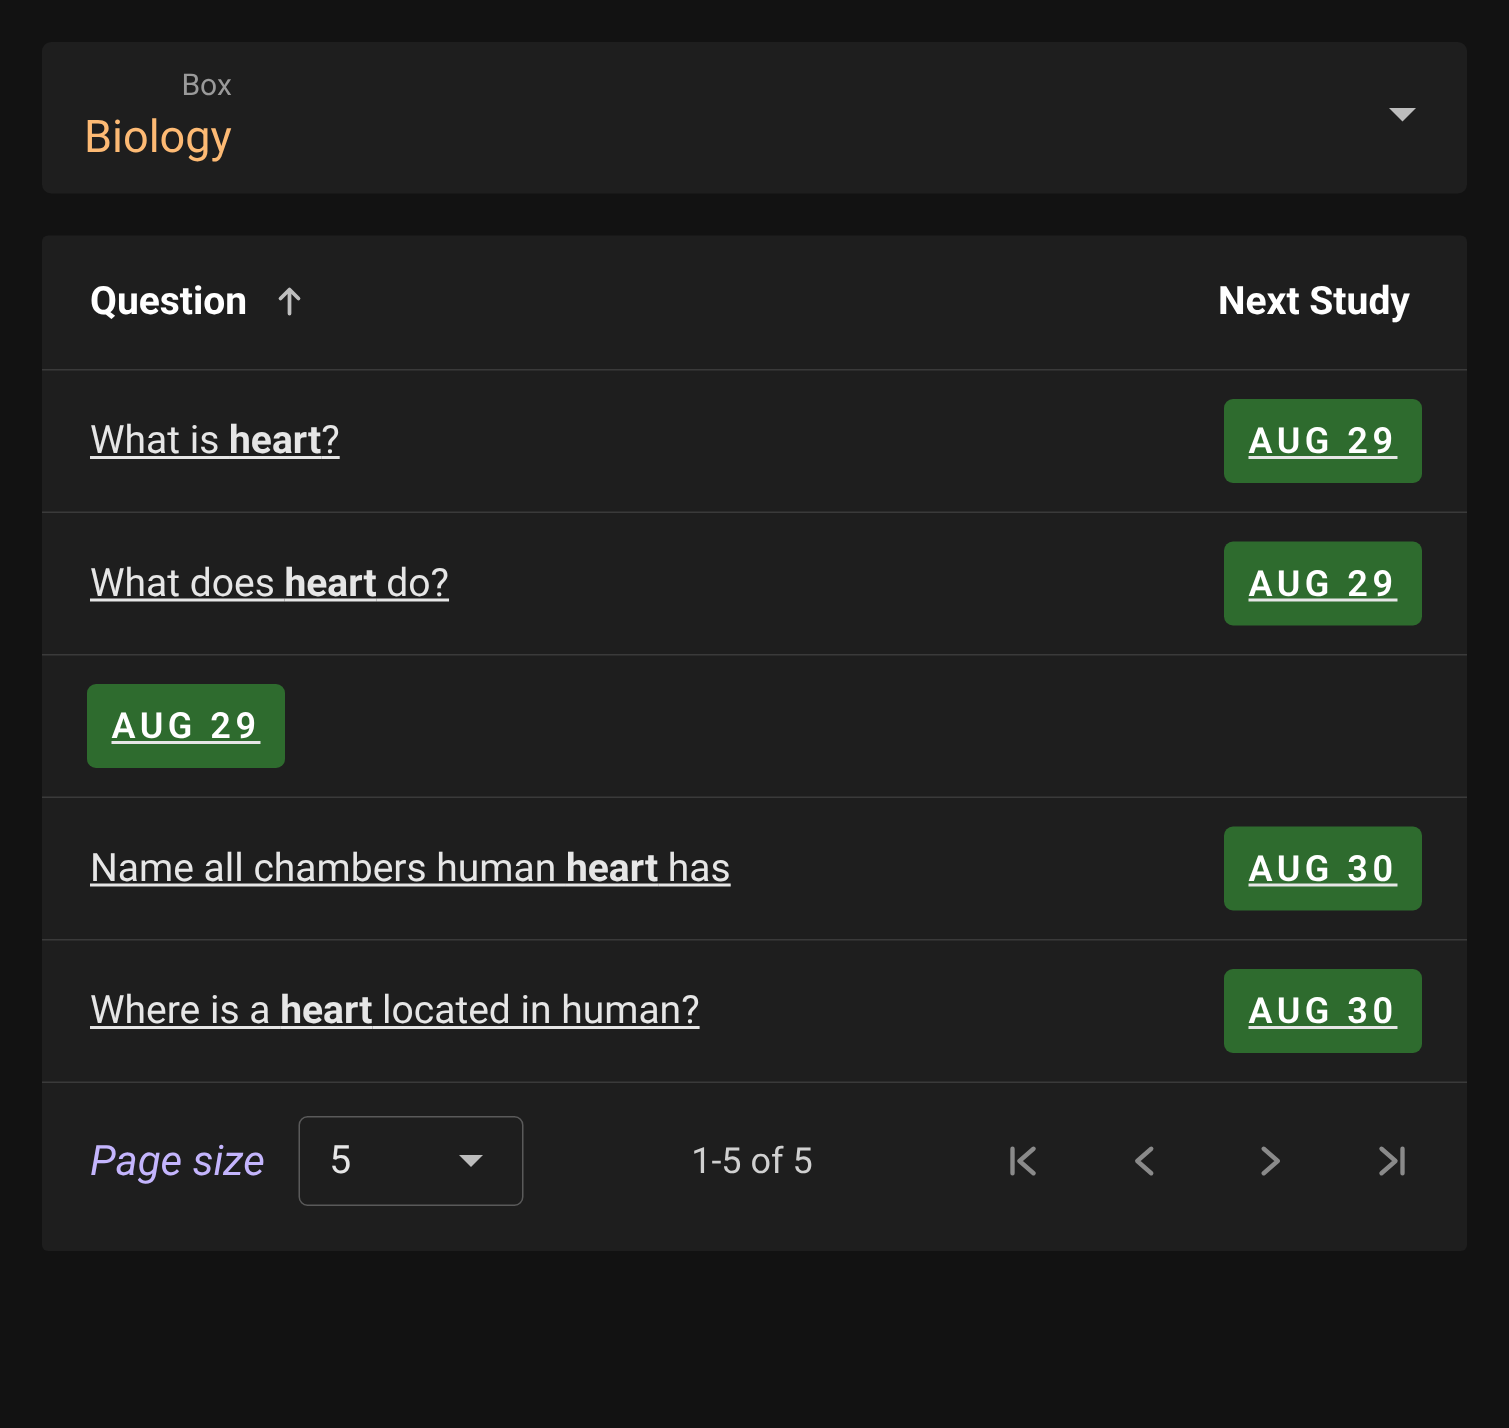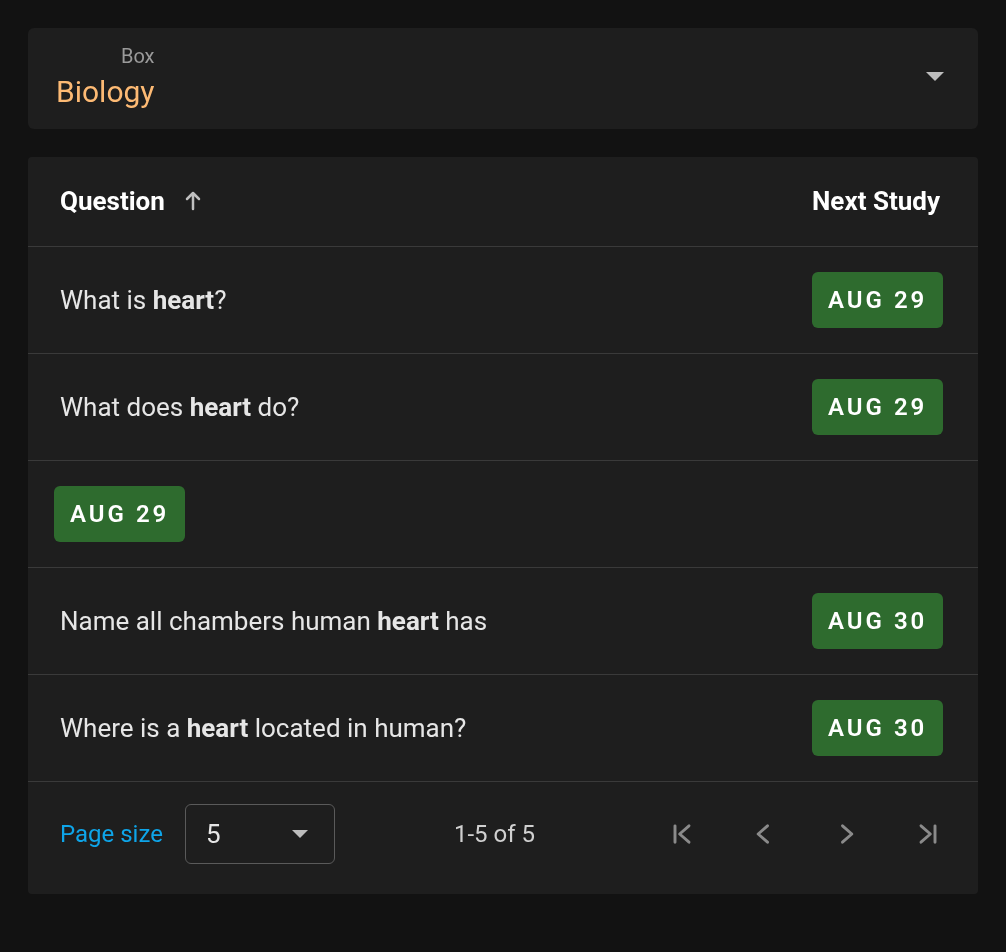--- a/index.html
+++ b/index.html
@@ -75,61 +75,63 @@
     font-size: 26px;
     font-weight: 700;
     color: #ffffff;
     line-height: 1.25;
   }
 
   .trow {
     display: flex;
     align-items: center;
     padding: 0 26px;
-    height: 107px;
+    height: 95px;
     border-bottom: 1px solid #3a3a3a;
     cursor: pointer;
+    text-decoration: underline;
   }
   .trow:last-of-type { border-bottom: 1px solid #3a3a3a; }
   .cell-question {
     flex: 1;
     font-size: 26px;
     color: #e6e6e6;
     font-weight: 400;
     padding-right: 20px;
     padding-left: 6px;
   }
   .cell-question .hl { font-weight: 700; }
   .cell-badge {
     width: 140px;
     display: flex;
-    justify-content: flex-start;
+    justify-content: center;
   }
   .badge {
     background: #2e6b2e;
     color: #ffffff;
     font-size: 24px;
     font-weight: 600;
     letter-spacing: 3px;
     padding: 14px 16px;
     border-radius: 6px;
     white-space: nowrap;
   }
 
   
   .tfoot {
     display: flex;
     align-items: center;
     padding: 22px 32px 30px 32px;
     gap: 0;
   }
   .page-size-label {
-    font-size: 24px;
-    color: #0ea5e9;
+    font-size: 28px;
+    color: #c4b5fd;
     margin-right: 22px;
+    font-style: italic;
   }
   .page-size-select {
     border: 1px solid #5a5a5a;
     border-radius: 6px;
     padding: 14px 20px;
     display: flex;
     align-items: center;
     gap: 34px;
     cursor: pointer;
     min-width: 150px;

